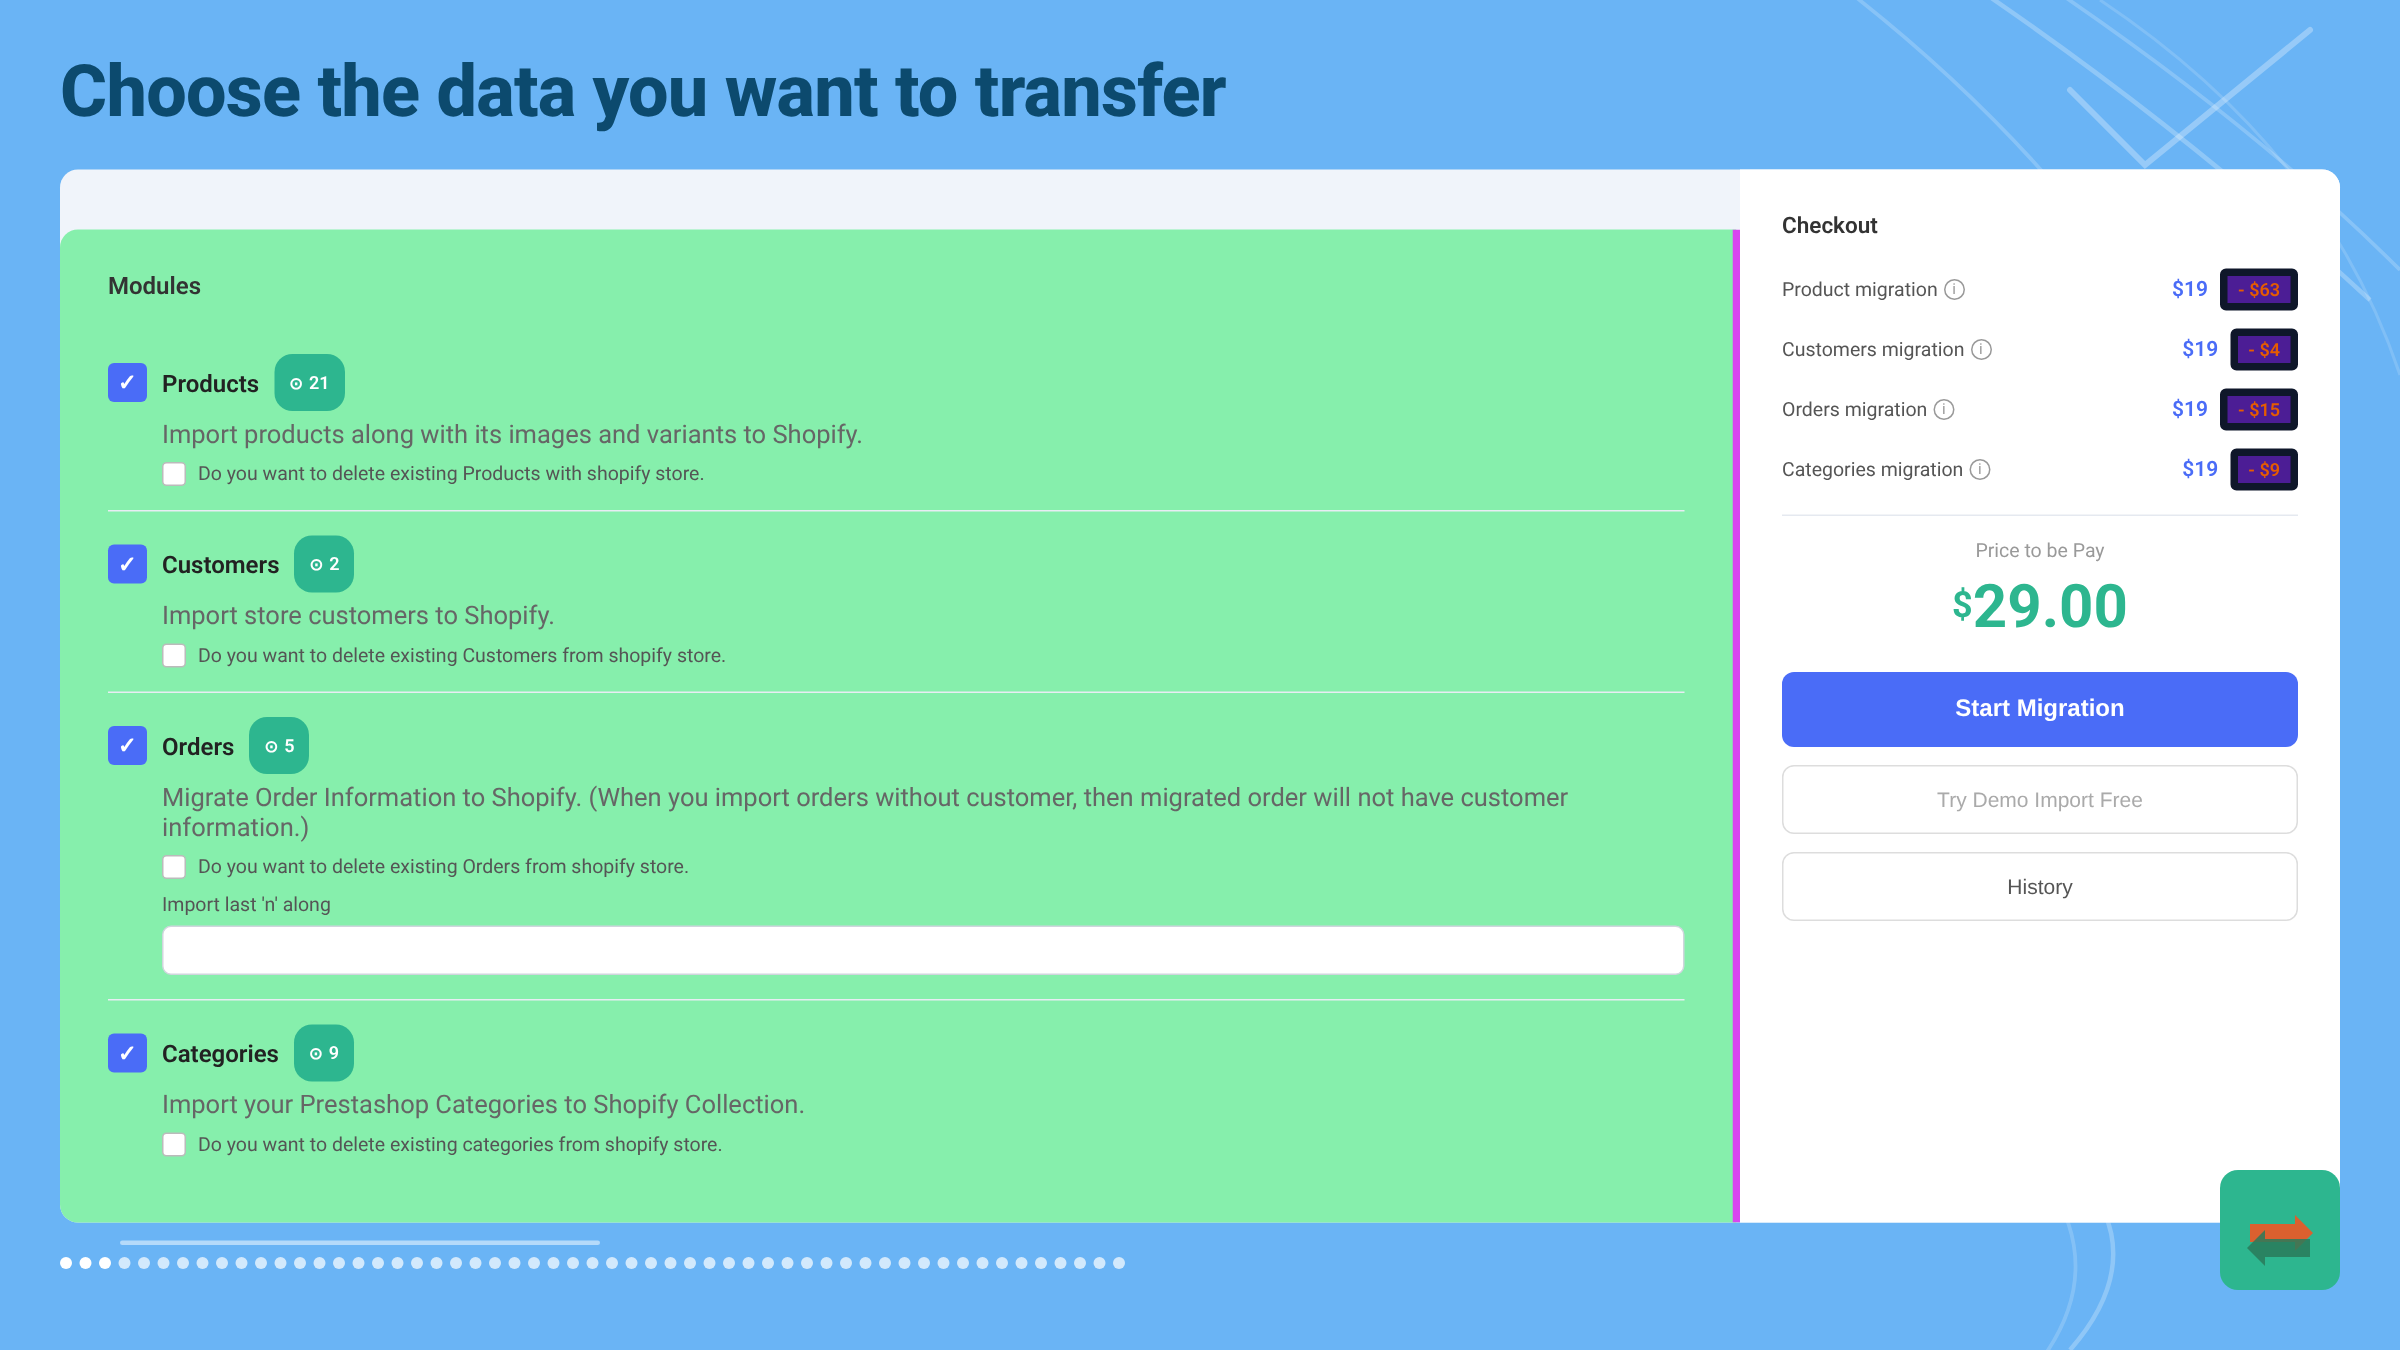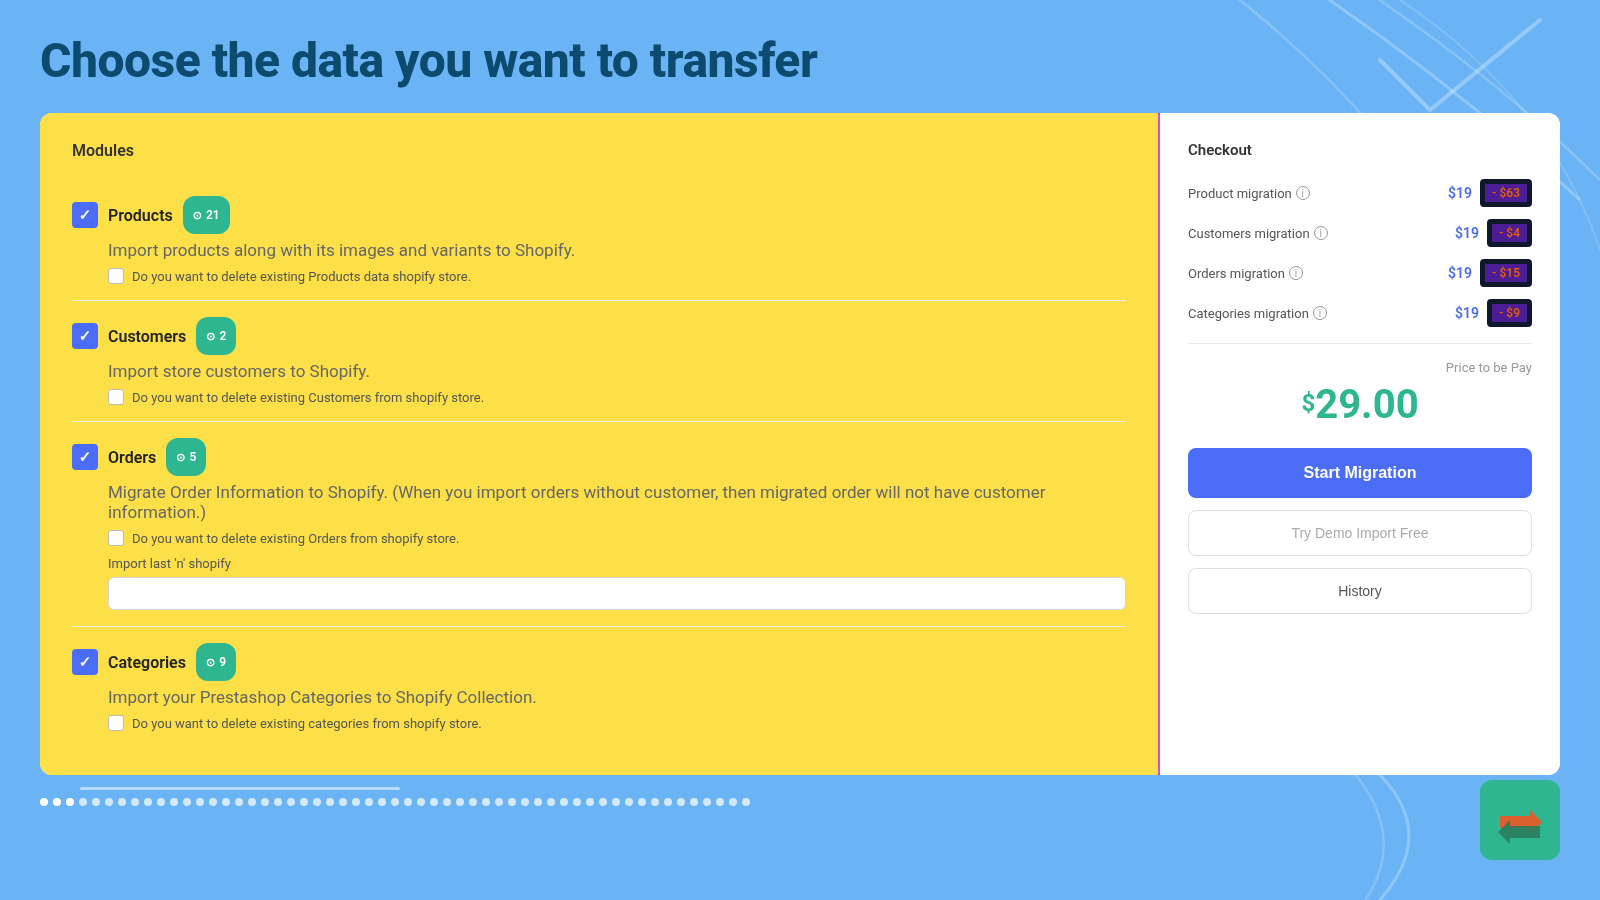--- a/index.html
+++ b/index.html
@@ -41,25 +41,26 @@
       background: #f0f4fa;
       border-radius: 12px;
       margin: 0 40px;
       display: flex;
       gap: 0;
       min-height: 560px;
     }
 
     
     .modules-panel {
-      background: #fde047;
+      background: #86efac;
       border-radius: 12px 0 0 12px;
       flex: 1;
       padding: 28px 32px;
-      border-right: 2px solid #d946ef;
+      border-right: 5px solid #d946ef;
+      margin-top: 40px;
     }
 
     .panel-title {
       font-size: 16px;
       font-weight: 600;
       color: #333;
       margin-bottom: 20px;
     }
 
     .module-item {
@@ -226,21 +227,21 @@
       font-weight: 600;
     }
 
     .divider {
       border: none;
       border-top: 1px solid #e5e9f0;
       margin: 16px 0;
     }
 
     .price-to-pay-label {
-      text-align: right;
+      text-align: center;
       font-size: 13px;
       color: #999;
       margin-bottom: 6px;
     }
 
     .total-price {
       text-align: center;
       font-size: 40px;
       font-weight: 700;
       color: #2db68f;
@@ -372,21 +373,21 @@
 
     <div class="module-item">
       <div class="module-header">
         <div class="checkbox-checked"></div>
         <span class="module-name">Products</span>
         <span class="count-badge">21</span>
       </div>
       <div class="module-desc">Import products along with its images and variants to Shopify.</div>
       <div class="delete-option">
         <div class="small-checkbox"></div>
-        <span class="delete-label">Do you want to delete existing Products data shopify store.</span>
+        <span class="delete-label">Do you want to delete existing Products with shopify store.</span>
       </div>
     </div>
 
     <div class="module-item">
       <div class="module-header">
         <div class="checkbox-checked"></div>
         <span class="module-name">Customers</span>
         <span class="count-badge">2</span>
       </div>
       <div class="module-desc">Import store customers to Shopify.</div>
@@ -400,21 +401,21 @@
       <div class="module-header">
         <div class="checkbox-checked"></div>
         <span class="module-name">Orders</span>
         <span class="count-badge">5</span>
       </div>
       <div class="module-desc">Migrate Order Information to Shopify. (When you import orders without customer, then migrated order will not have customer information.)</div>
       <div class="delete-option">
         <div class="small-checkbox"></div>
         <span class="delete-label">Do you want to delete existing Orders from shopify store.</span>
       </div>
-      <div class="import-last-label">Import last 'n' shopify</div>
+      <div class="import-last-label">Import last 'n' along</div>
       <input class="import-last-input" type="text" placeholder="" style="">
     </div>
 
     <div class="module-item">
       <div class="module-header">
         <div class="checkbox-checked"></div>
         <span class="module-name">Categories</span>
         <span class="count-badge">9</span>
       </div>
       <div class="module-desc">Import your Prestashop Categories to Shopify Collection.</div>

